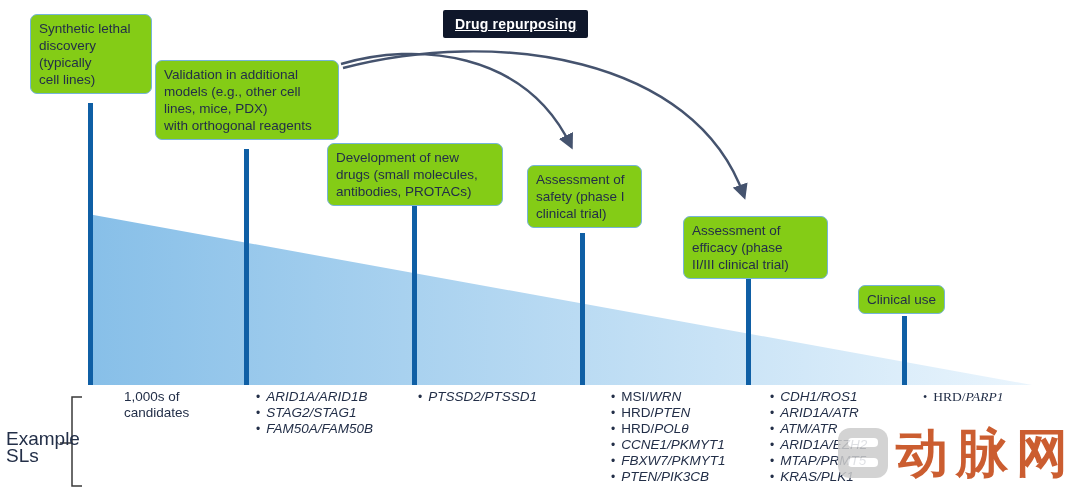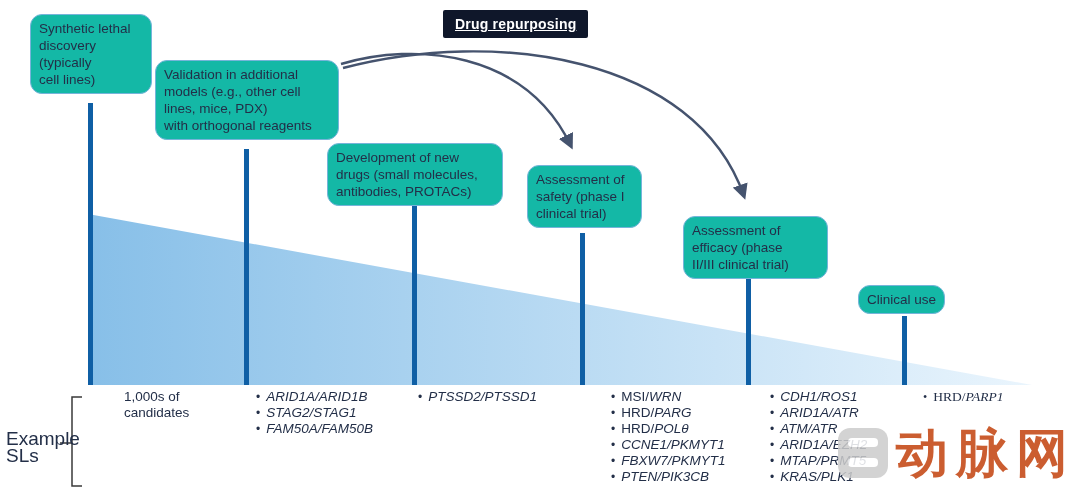--- a/index.html
+++ b/index.html
@@ -3,21 +3,21 @@
 <meta charset="utf-8">
 <style>
   html,body{margin:0;padding:0;background:#ffffff;}
   #canvas{
     position:relative;width:1080px;height:493px;overflow:hidden;background:#ffffff;
     font-family:"Liberation Sans","DejaVu Sans",sans-serif;color:#232f48;
   }
   svg.layer{position:absolute;left:0;top:0;z-index:1;}
   .tick{position:absolute;width:5px;background:#0f5fa5;z-index:2;}
   .box{
-    position:absolute;background:#14b8a6;border:1.5px solid #76b4da;border-radius:12px;
+    position:absolute;background:#84cc16;border:1.5px solid #76b4da;border-radius:7px;
     padding:5px 8px;font-size:13.5px;line-height:17px;white-space:pre-line;z-index:3;
   }
   .redbox{
     position:absolute;background:#0f172a;color:#ffffff;font-weight:bold;font-size:14px;
     padding:6px 12px;border-radius:2px;z-index:3;letter-spacing:.2px;text-decoration:underline;
   }
   .col{position:absolute;z-index:3;font-size:13.5px;line-height:16px;}
   .col ul{list-style:none;margin:0;padding:0;}
   .col li{white-space:nowrap;}
   .blt{color:#232f48;margin-right:6px;font-size:12px;}
@@ -104,21 +104,21 @@
 
         <li><span class="blt">•</span><span class="rm"></span><span class="it">PTSSD2/PTSSD1</span></li>
       </ul>
   </div>
 
   <div class="col" style="left:611px;top:389px;">
     <ul>
 
         <li><span class="blt">•</span><span class="rm">MSI/</span><span class="it">WRN</span></li>
 
-        <li><span class="blt">•</span><span class="rm">HRD/</span><span class="it">PARG</span></li>
+        <li><span class="blt">•</span><span class="rm">HRD/</span><span class="it">PTEN</span></li>
 
         <li><span class="blt">•</span><span class="rm">HRD/</span><span class="it">POLθ</span></li>
 
         <li><span class="blt">•</span><span class="rm"></span><span class="it">CCNE1/PKMYT1</span></li>
 
         <li><span class="blt">•</span><span class="rm"></span><span class="it">FBXW7/PKMYT1</span></li>
 
         <li><span class="blt">•</span><span class="rm"></span><span class="it">PTEN/PIK3CB</span></li>
       </ul>
   </div>

